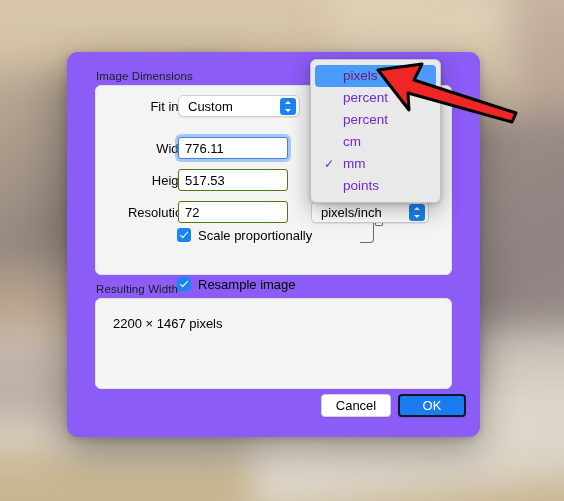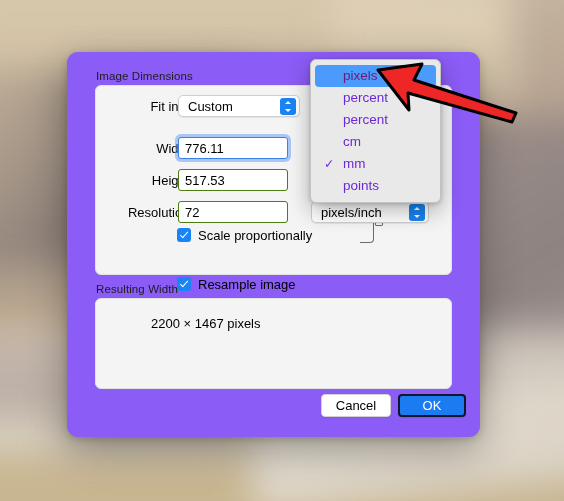--- a/index.html
+++ b/index.html
@@ -210,21 +210,20 @@
     transform: rotate(42deg);
   }
   .chk-label { font-size: 13px; color: #000; margin-left: 7px; white-space: nowrap; }
 
   
   .res-line {
     position: absolute;
     font-size: 13px;
     color: #000;
     left: 17px;
-    margin-left: 38px;
   }
 
   
   .btn {
     position: absolute;
     height: 23px;
     border-radius: 4px;
     box-sizing: border-box;
     font-family: "Liberation Sans", sans-serif;
     font-size: 13px;

